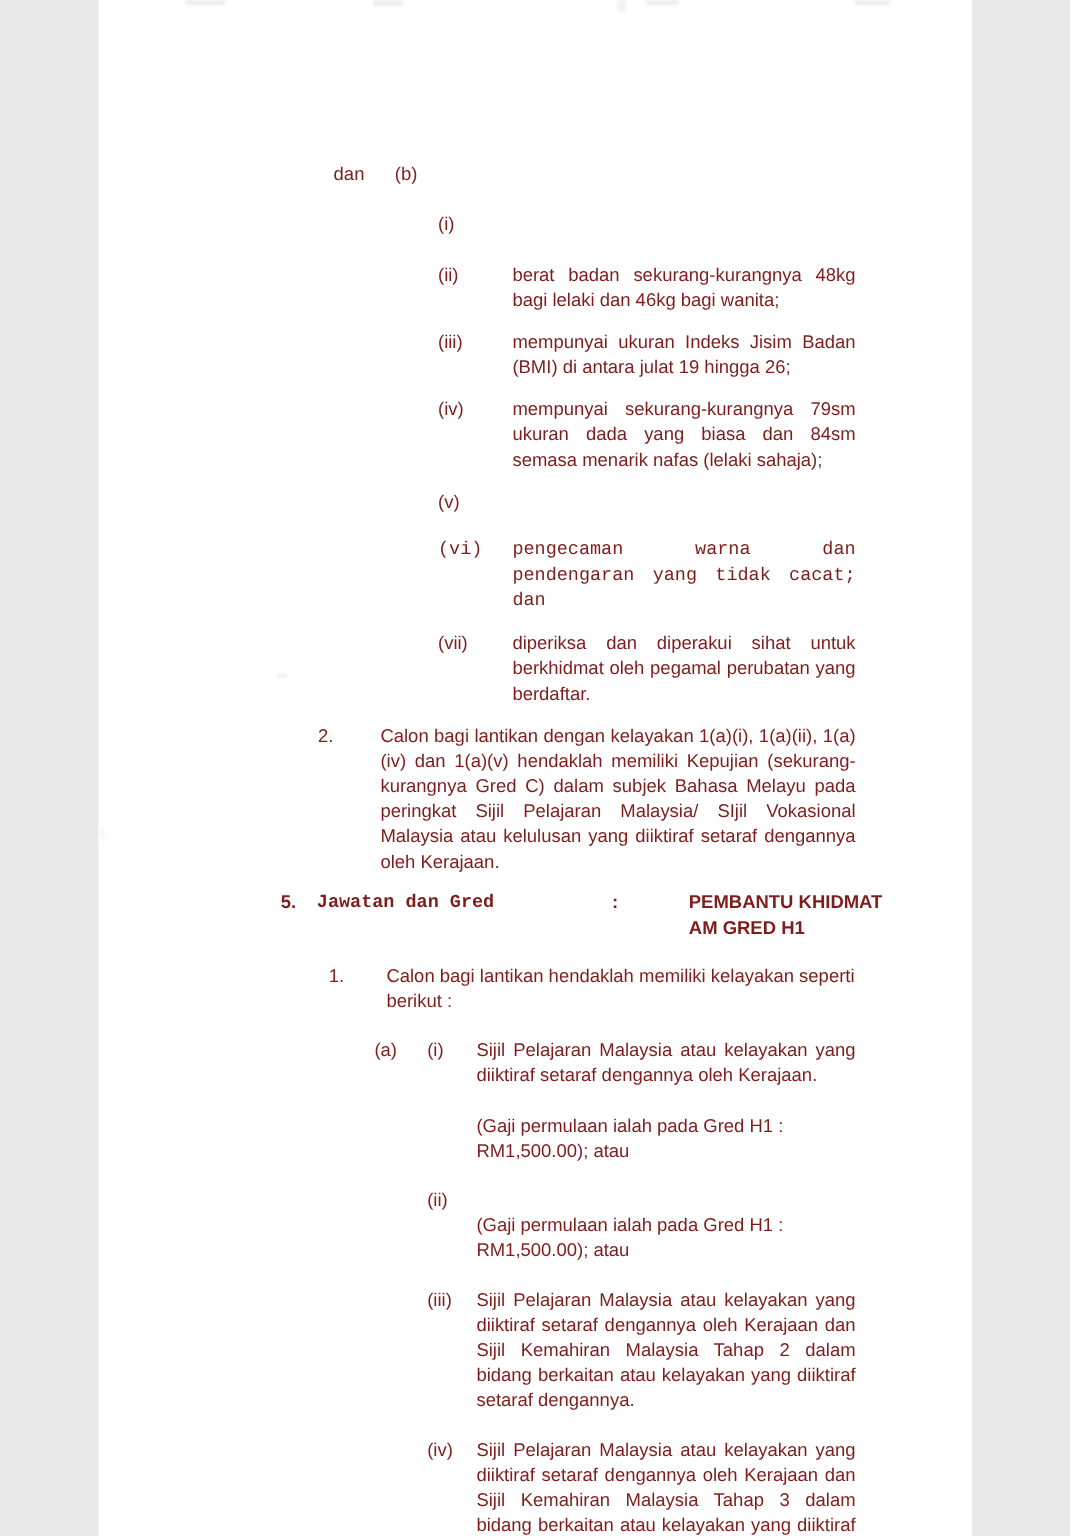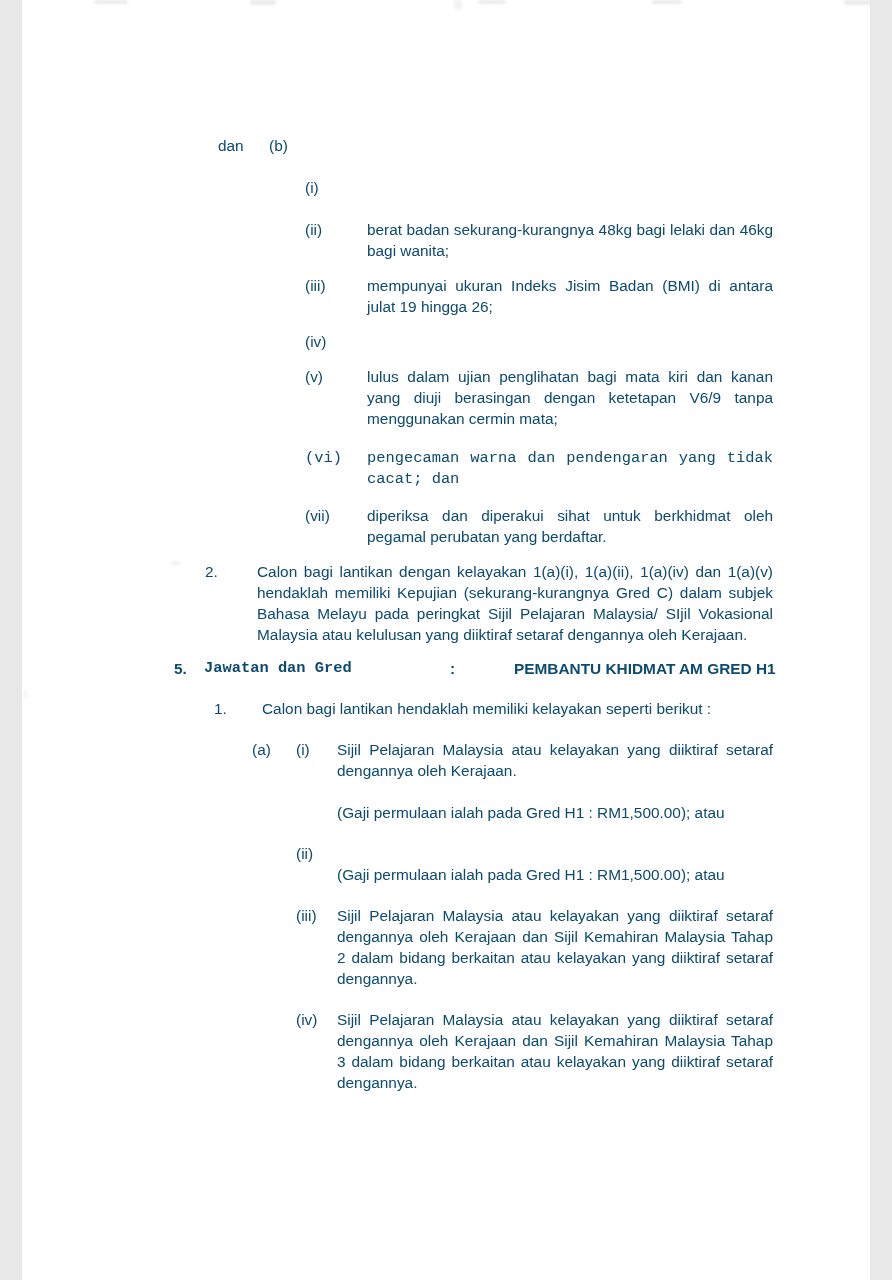--- a/index.html
+++ b/index.html
@@ -2,29 +2,29 @@
 <html><head>
 <meta charset="utf-8">
 <style>
   html, body {
     margin: 0;
     padding: 0;
     background: #e8e8e8;
   }
   .page {
     position: relative;
-    width: 848px;
+    width: 728px;
     height: 1280px;
     margin: 0 auto;
     background: #ffffff;
     overflow: hidden;
     font-family: "Liberation Sans", "DejaVu Sans", sans-serif;
     font-size: 15.4px;
     line-height: 21px;
-    color: #0c4a6e;
+    color: #7f1d1d;
     box-sizing: border-box;
     padding-top: 135px;
   }
   .page p { margin: 0; }
 
   
   .artifact {
     position: absolute;
     background: #9a9a9a;
     opacity: 0.18;
@@ -112,24 +112,24 @@
   <div class="row roman g14">
     <span class="num">(ii)</span>
     <p class="just">berat badan sekurang-kurangnya 48kg bagi lelaki dan 46kg bagi wanita;</p>
   </div>
   <div class="row roman g14">
     <span class="num">(iii)</span>
     <p class="just">mempunyai ukuran Indeks Jisim Badan (BMI) di antara julat 19 hingga 26;</p>
   </div>
   <div class="row roman g14">
     <span class="num">(iv)</span>
+    <p class="just">mempunyai sekurang-kurangnya 79sm ukuran dada yang biasa dan 84sm semasa menarik nafas (lelaki sahaja);</p>
   </div>
   <div class="row roman g19">
     <span class="num">(v)</span>
-    <p class="just">lulus dalam ujian penglihatan bagi mata kiri dan kanan yang diuji berasingan dengan ketetapan V6/9 tanpa menggunakan cermin mata;</p>
   </div>
   <div class="row roman g15">
     <span class="num">(vi)</span>
     <p class="just">pengecaman warna dan pendengaran yang tidak cacat; dan</p>
   </div>
   <div class="row roman g14">
     <span class="num">(vii)</span>
     <p class="just">diperiksa dan diperakui sihat untuk berkhidmat oleh pegamal perubatan yang berdaftar.</p>
   </div>
 

